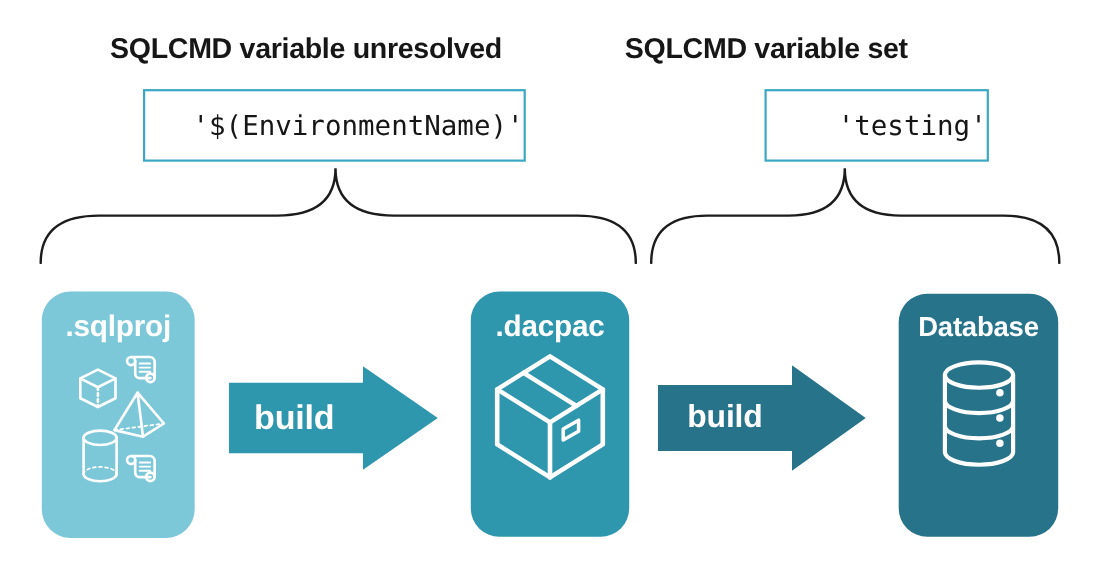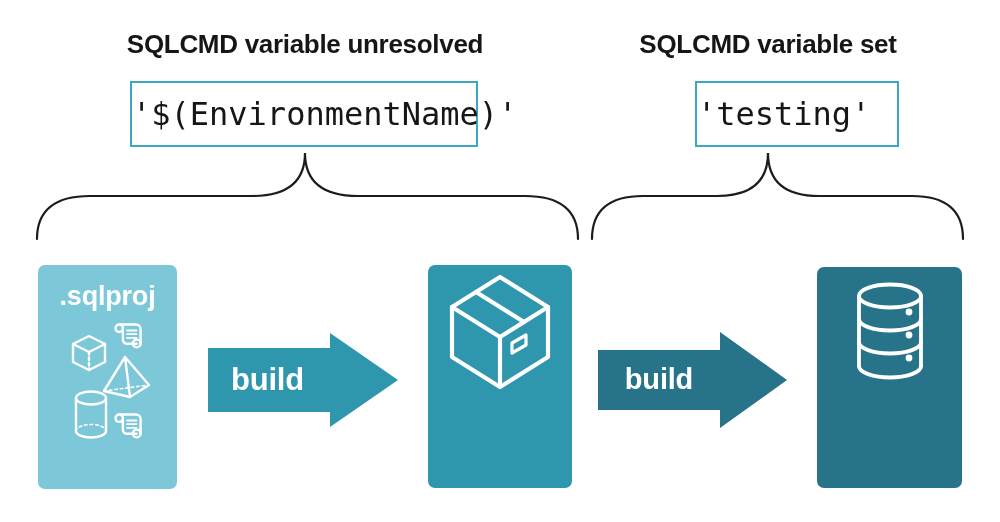--- a/index.html
+++ b/index.html
@@ -3,30 +3,30 @@
 <meta charset="utf-8">
 <style>
   html,body{margin:0;padding:0;}
   body{
     width:1000px;height:522px;position:relative;background:#ffffff;
     font-family:"Liberation Sans",sans-serif;overflow:hidden;
   }
   .abs{position:absolute;}
   .heading{
     font-weight:700;font-size:26px;line-height:28px;color:#161616;
-    text-align:center;letter-spacing:-0.3px;
+    text-align:left;letter-spacing:-0.3px;
   }
   .codebox{
     background:#ffffff;border:2px solid #3ba7c4;
-    display:flex;align-items:center;justify-content:flex-start;
+    display:flex;align-items:center;justify-content:flex-end;
     font-family:"DejaVu Sans Mono","Liberation Mono",monospace;
-    font-size:32px;color:#161616;white-space:nowrap;
+    font-size:25px;color:#161616;white-space:nowrap;
   }
   .stage{
-    border-radius:7px;display:flex;flex-direction:column;align-items:center;
+    border-radius:26px;display:flex;flex-direction:column;align-items:center;
   }
   .stage-label{
     font-weight:700;color:#ffffff;text-align:center;letter-spacing:-0.2px;
   }
   .arrow-label{
     font-weight:700;color:#ffffff;text-align:center;letter-spacing:-0.2px;
   }
   svg{display:block;}
 </style>
 </head>
@@ -93,35 +93,37 @@
     </g>
   </svg>
 </div>
 
 <svg class="abs" style="left:208px;top:333px;" width="191" height="95" viewBox="0 0 191 95">
   <polygon points="0,15 122,15 122,0 190,47 122,94 122,79 0,79" fill="#2e96ad"></polygon>
 </svg>
 <div class="abs arrow-label" style="left:205px;top:362px;width:125px;font-size:31px;">build</div>
 
 <div class="abs stage" style="left:428px;top:265px;width:144px;height:223px;background:#2e96ad;">
+  <div class="stage-label" style="margin-top:16px;font-size:27px;">.dacpac</div>
   <svg width="110" height="124" viewBox="0 0 110 124" style="margin-top:6px;" fill="none" stroke="#ffffff" stroke-width="4.2" stroke-linejoin="round" stroke-linecap="round">
     <path d="M55,6 L103,36 L103,86 L55,116 L7,86 L7,36 Z"></path>
     <path d="M7,36 L55,66 L103,36"></path>
     <path d="M55,66 L55,116"></path>
     <path d="M31,21 L79,51"></path>
     <path d="M67,72 L81,64 L81,74 L67,82 Z" stroke-width="3.2"></path>
   </svg>
 </div>
 
 <svg class="abs" style="left:598px;top:332px;" width="190" height="96" viewBox="0 0 190 96">
   <polygon points="0,18 122,18 122,0 189,48 122,96 122,78 0,78" fill="#26738a"></polygon>
 </svg>
 <div class="abs arrow-label" style="left:594px;top:363px;width:130px;font-size:29px;">build</div>
 
 <div class="abs stage" style="left:817px;top:267px;width:145px;height:221px;background:#26738a;">
+  <div class="stage-label" style="margin-top:16px;font-size:25px;">Database</div>
   <svg width="76" height="102" viewBox="0 0 76 102" style="margin-top:14px;" fill="none" stroke="#ffffff" stroke-width="3.8" stroke-linejoin="round" stroke-linecap="round">
     <ellipse cx="38" cy="15" rx="31" ry="11.5"></ellipse>
     <path d="M7,15 V85 M69,15 V85"></path>
     <path d="M7,85 A31,11.5 0 0 0 69,85"></path>
     <path d="M7,38 A31,11.5 0 0 0 69,38"></path>
     <path d="M7,61 A31,11.5 0 0 0 69,61"></path>
     <circle cx="57" cy="31" r="3.4" fill="#ffffff" stroke="none"></circle>
     <circle cx="57" cy="54" r="3.4" fill="#ffffff" stroke="none"></circle>
     <circle cx="57" cy="77" r="3.4" fill="#ffffff" stroke="none"></circle>
   </svg>

